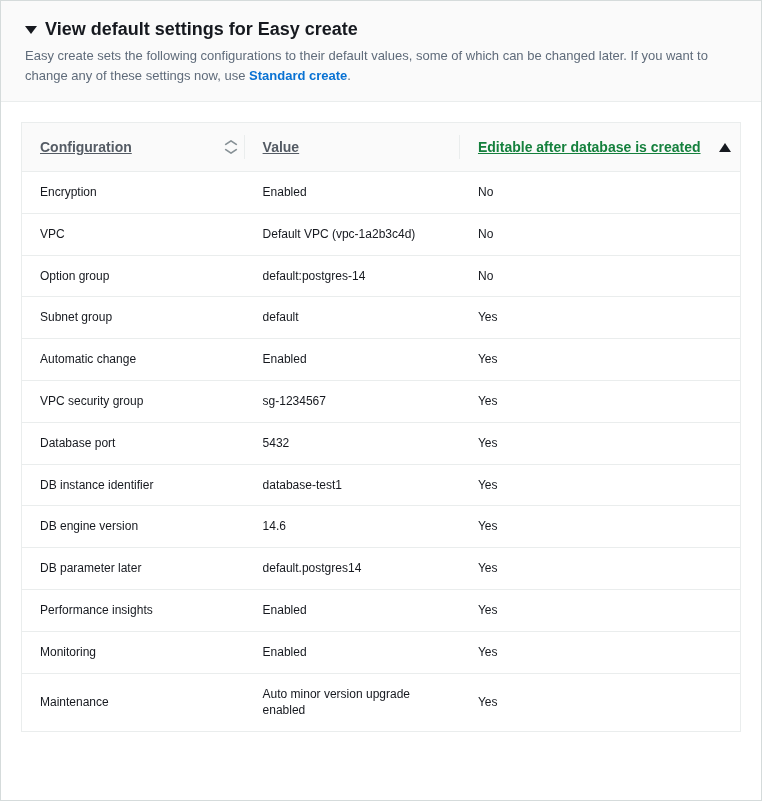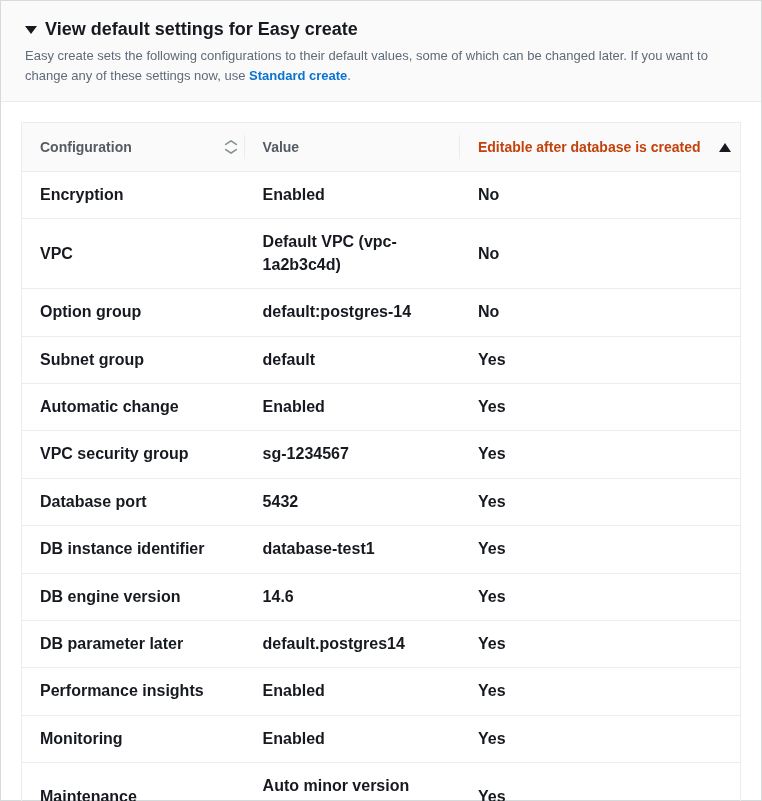--- a/index.html
+++ b/index.html
@@ -64,32 +64,33 @@
     }
     thead th {
       background: #fafafa;
       text-align: center;
       padding: 16px 7px 16px 18px;
       font-size: 14px;
       font-weight: 700;
       color: #545b64;
       border-bottom: 1px solid #eaeded;
       position: relative;
+      text-decoration: underline;
     }
     thead th:not(:last-child)::after {
       content: "";
       position: absolute;
       right: 0;
       top: 25%;
       height: 50%;
       width: 1px;
       background: #eaeded;
     }
     thead th.sort-active {
-      color: #c2410c;
+      color: #15803d;
     }
     .th-inner {
       display: flex;
       align-items: center;
       justify-content: space-between;
       gap: 8px;
     }
     .sort-icon {
       display: inline-block;
       width: 14px;
@@ -104,25 +105,24 @@
       width: 0;
       height: 0;
       border-left: 6px solid transparent;
       border-right: 6px solid transparent;
       border-bottom: 9px solid #16191f;
       margin-right: 2px;
     }
     tbody td {
       padding: 12px 12px 12px 18px;
       border-bottom: 1px solid #eaeded;
-      font-size: 16px;
+      font-size: 12px;
       color: #16191f;
       vertical-align: middle;
       line-height: 1.4;
-      font-weight: bold;
     }
     tbody tr:last-child td {
       border-bottom: none;
     }
     .col-config { width: 31%; }
     .col-value { width: 30%; }
     .col-editable { width: 39%; }
   </style>
 </head>
 <body>

